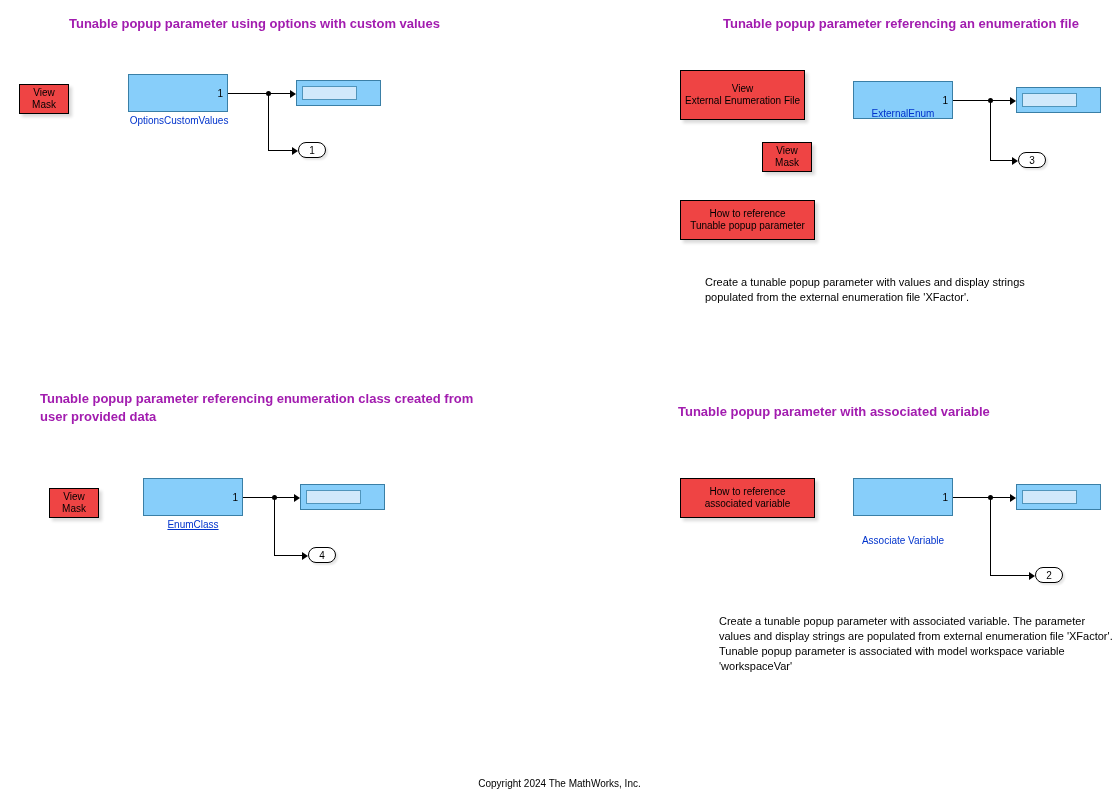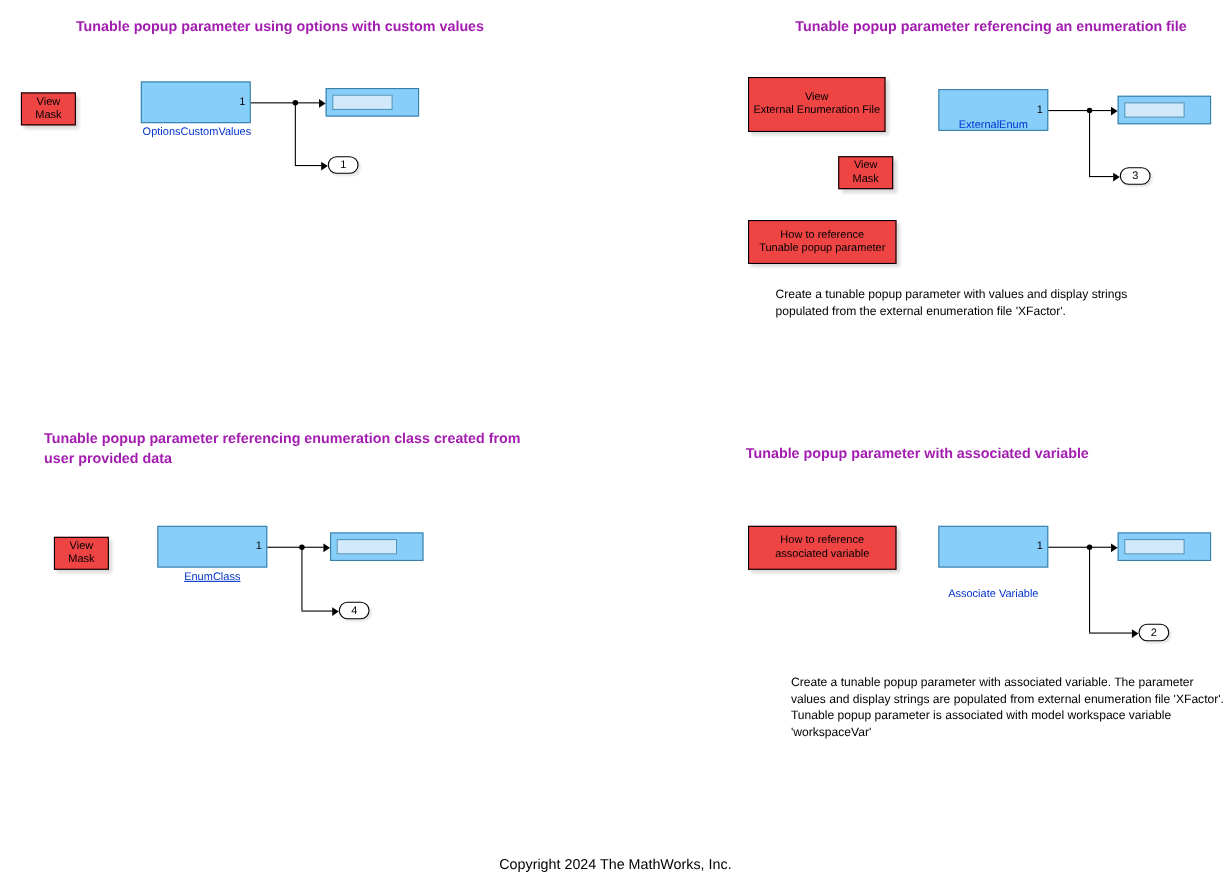--- a/index.html
+++ b/index.html
@@ -93,21 +93,21 @@
       background: #000;
     }
     .desc-text {
       position: absolute;
       font-size: 11px;
       color: #000;
       line-height: 1.35;
     }
     .footer {
       position: absolute;
-      font-size: 13px;
+      font-size: 10px;
       color: #000;
       text-align: center;
     }
   </style>
 </head>
 <body>
 
 <div class="section-title" style="left:69px; top:15px; width:380px;">Tunable popup parameter using options with custom values</div>
 
 <div class="btn-block" style="left:19px; top:84px; width:50px; height:30px; white-space:pre-line;">View
@@ -153,21 +153,21 @@
 
 <div class="outport" style="left:1018px; top:152px; width:28px; height:16px;">3</div>
 
 <div class="wire wire-h" style="left:953px; top:100px; width:57px;"></div>
 <div class="arrow-right" style="left:1010px; top:96.5px;"></div>
 <div class="junction" style="left:988px; top:98px;"></div>
 <div class="wire wire-v" style="left:990px; top:100px; height:60px;"></div>
 <div class="wire wire-h" style="left:990px; top:160px; width:22px;"></div>
 <div class="arrow-right" style="left:1012px; top:156.5px;"></div>
 
-<div class="desc-text" style="left:705px; top:261px; width:360px;">Create a tunable popup parameter with values and display strings populated from the external enumeration file 'XFactor'.</div>
+<div class="desc-text" style="left:705px; top:275px; width:360px;">Create a tunable popup parameter with values and display strings populated from the external enumeration file 'XFactor'.</div>
 
 <div class="section-title" style="left:40px; top:390px; width:460px;">Tunable popup parameter referencing enumeration class created from user provided data</div>
 
 <div class="btn-block" style="left:49px; top:488px; width:50px; height:30px; white-space:pre-line;">View
 Mask</div>
 
 <div class="subsystem-block" style="left:143px; top:478px; width:100px; height:38px;">
   <span class="subsystem-port">1</span>
 </div>
 <div class="subsystem-label" style="left:143px; top:519px; width:100px;text-decoration:underline;">EnumClass</div>

